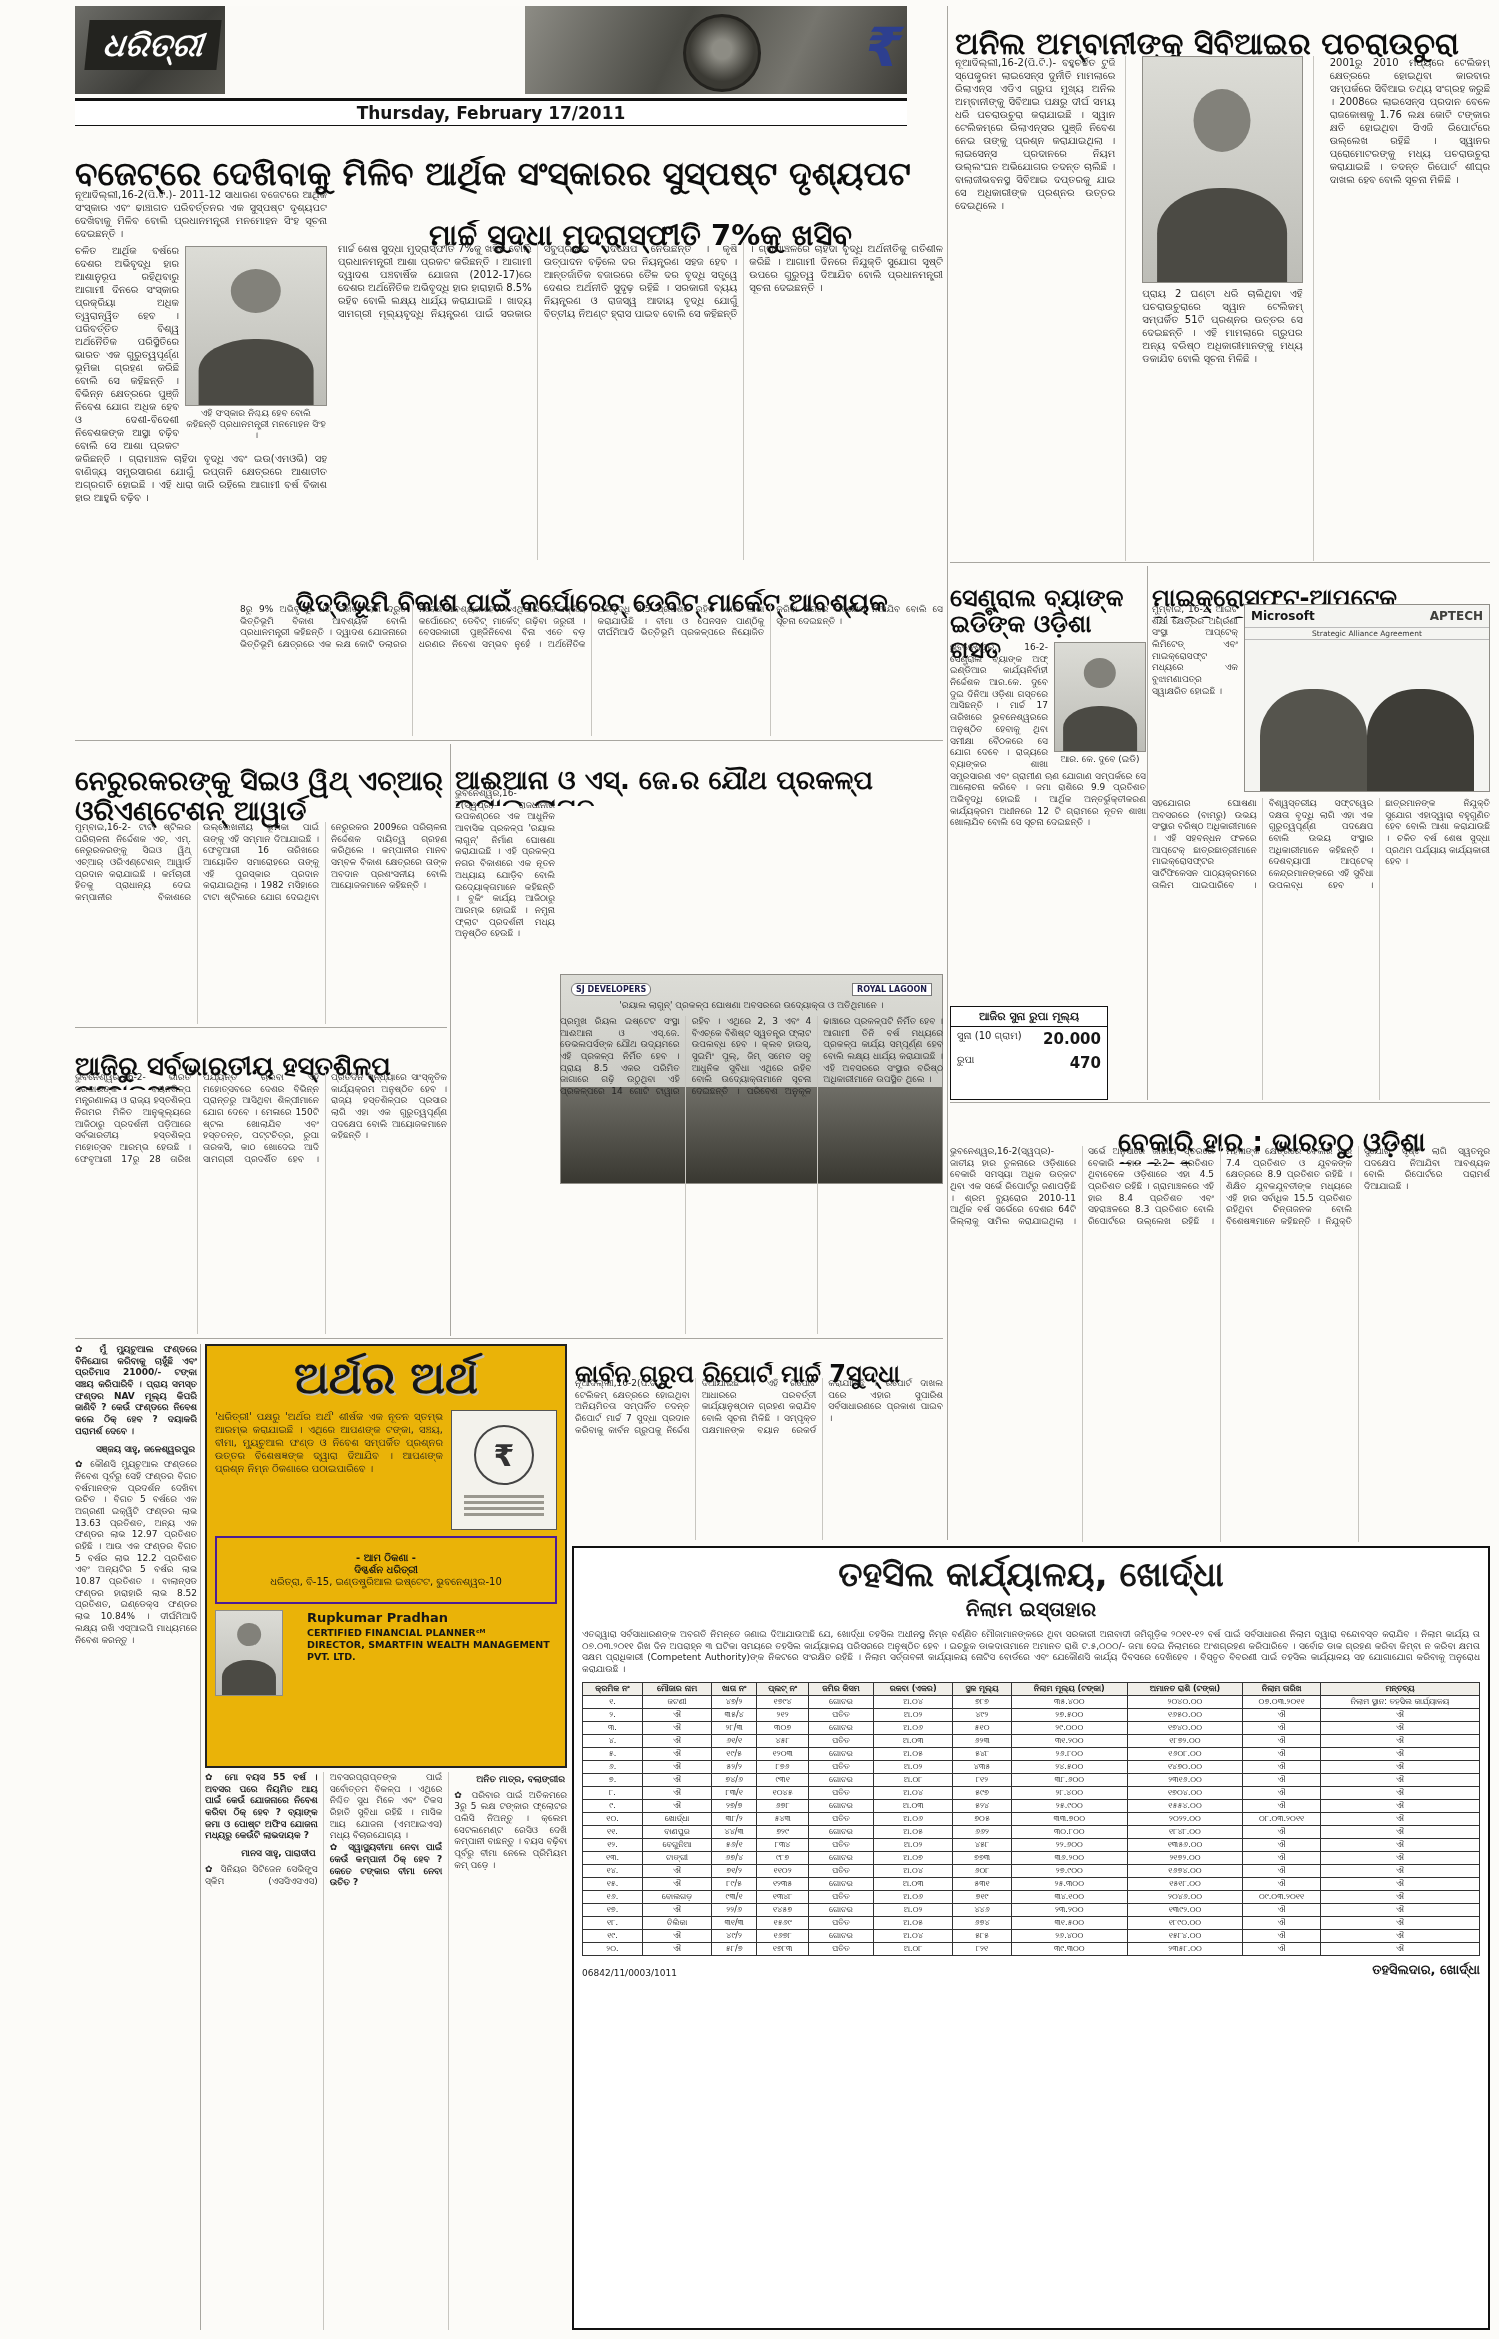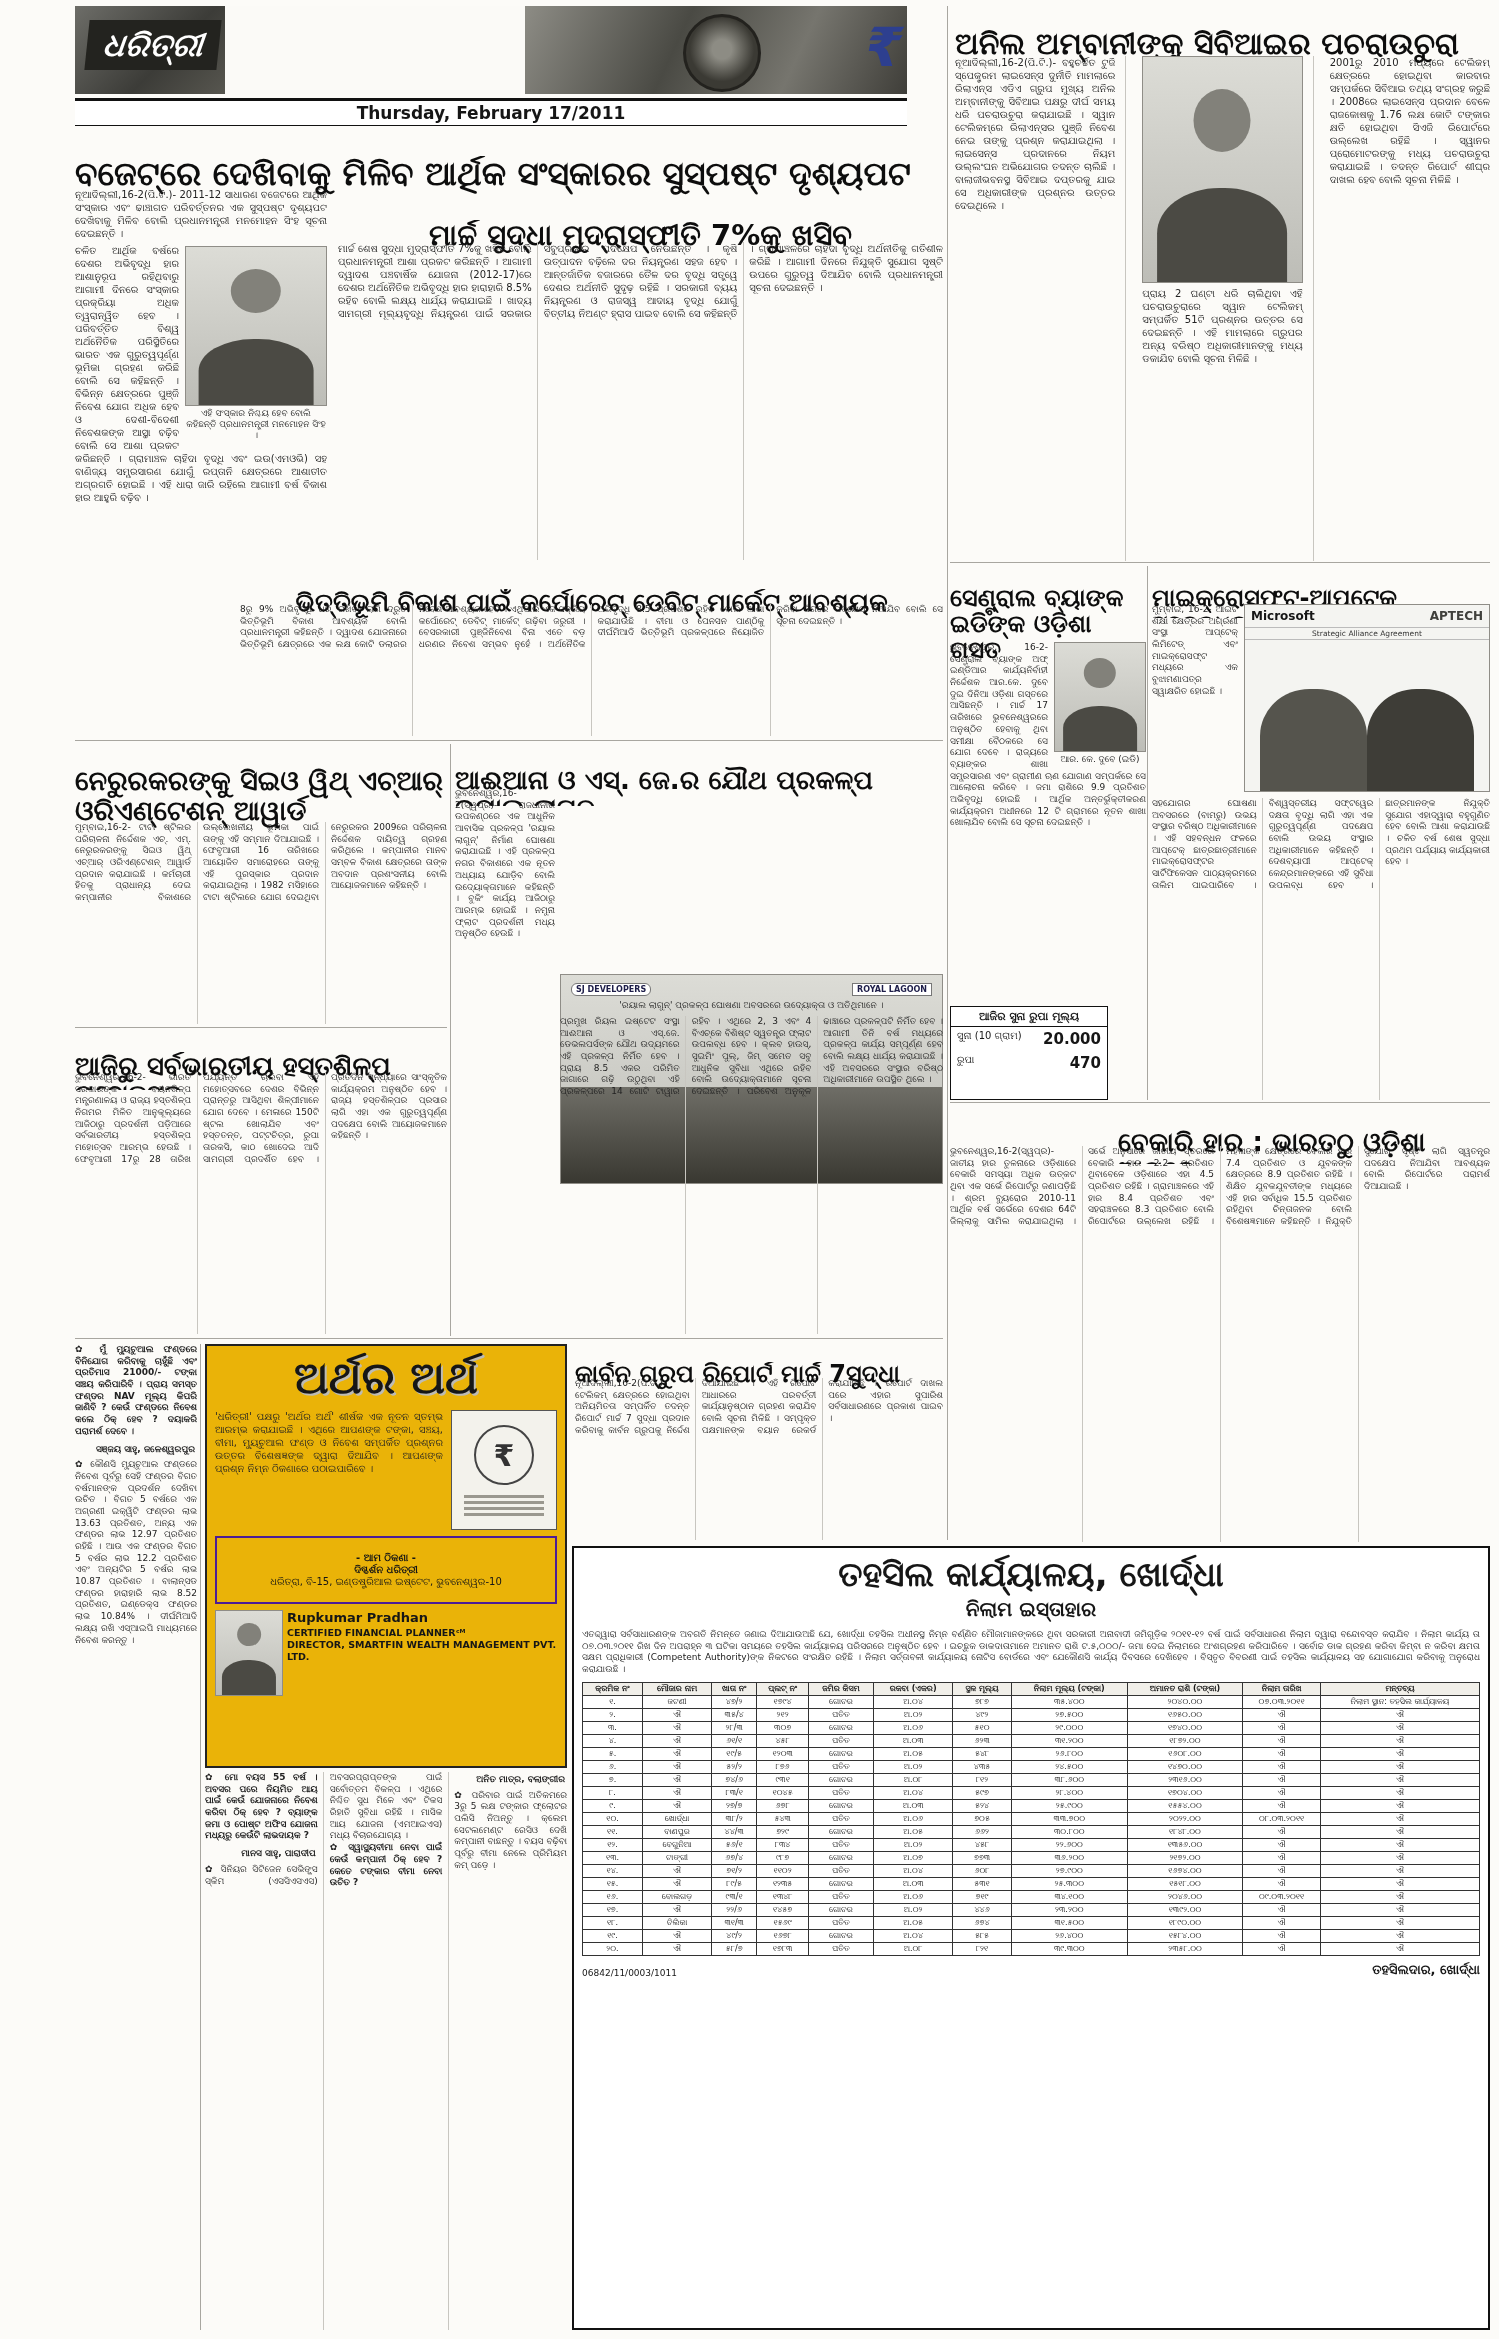--- a/index.html
+++ b/index.html
@@ -51,21 +51,21 @@
   .arth-title{margin:0;text-align:center;font-size:44px;font-weight:bold;text-shadow:2px 2px 0 #bdbbb4;}
   .arth-row{display:flex;gap:8px;margin-top:6px;}
   .arth-intro{flex:1;margin:0;}
   .money-illus{width:104px;height:118px;border:1px solid #555;position:relative;background:#f3f2ec;flex:none;}
   .mi-coin{position:absolute;top:14px;left:50%;transform:translateX(-50%);width:56px;height:56px;border:2px solid #444;
      border-radius:50%;display:flex;align-items:center;justify-content:center;font-size:30px;font-weight:bold;color:#333;}
   .money-illus::after{content:"";position:absolute;left:12px;right:12px;bottom:12px;height:22px;
      background:repeating-linear-gradient(180deg,#9a988f 0 3px,#f3f2ec 3px 6px);}
   .arth-address{border:2px solid #4c1d95;margin-top:6px;padding:14px;text-align:center;font-size:10px;}
   .addr-label{font-weight:bold;}
-  .arth-expert{display:flex;gap:4px;margin-top:6px;align-items:flex-start;}
+  .arth-expert{display:flex;gap:24px;margin-top:6px;align-items:flex-start;}
   .expert-photo{width:66px;height:84px;flex:none;}
   .expert-name{font-weight:bold;font-size:13px;margin-bottom:2px;}
   .expert-cred,.expert-role{font-size:9.5px;line-height:1.25;}
   
   .qa-q{font-weight:bold;}
   .qa-name{font-weight:bold;text-align:right;padding:2px 2px 4px 0;}
   .qa-item p{margin:0 0 4px 0;}
   
   .auction-box{border:2px solid #111;background:#fff;padding:6px 8px;}
   .auction-title{margin:0;text-align:center;font-size:34px;font-weight:bold;}

